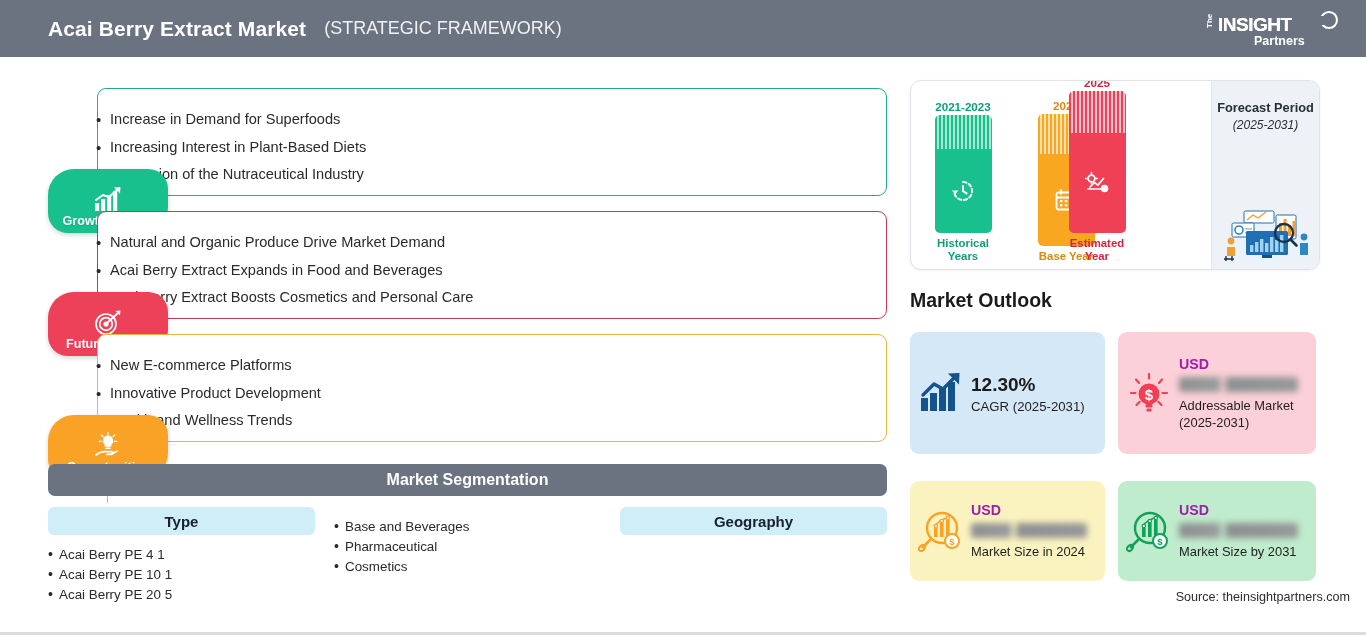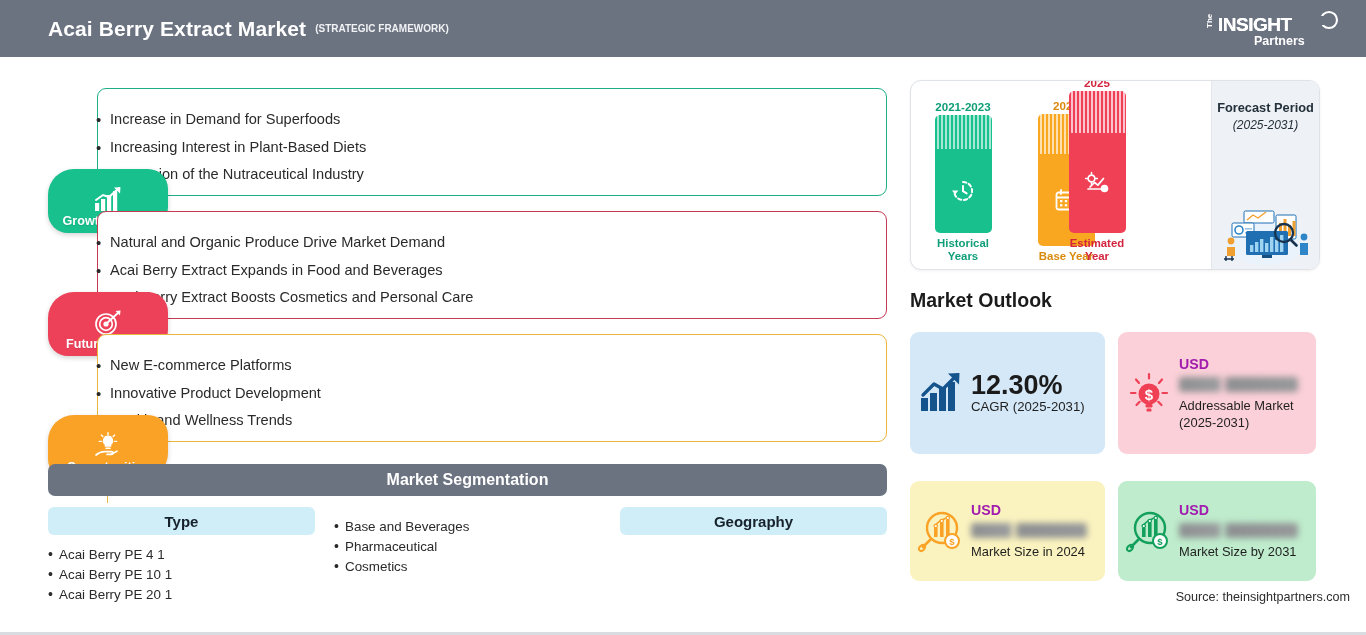--- a/index.html
+++ b/index.html
@@ -14,21 +14,21 @@
   
   .header {
     position:absolute; left:0; top:0; width:1366px; height:57px;
     background:#6b7280; display:flex; align-items:center;
   }
   .header-title {
     margin-left:48px; color:#ffffff; font-size:21px; font-weight:bold;
     letter-spacing:.1px; white-space:nowrap;
   }
   .header-sub {
-    margin-left:9px; color:#f0f2f4; font-size:10px; font-weight:bold;
+    margin-left:18px; color:#f0f2f4; font-size:18px; font-weight:normal;
     white-space:nowrap;
   }
   .logo { position:absolute; right:18px; top:8px; width:150px; height:42px; }
 
   
   .left { position:absolute; left:0; top:75px; width:900px; height:578px; }
 
   .row-box {
     position:absolute; left:97px; width:790px;
     border-radius:9px; background:#ffffff;
@@ -146,21 +146,21 @@
 
   .ocard { position:absolute; border-radius:9px; }
   .ocard.c-cagr { left:10px;  top:275px; width:195px; height:122px; background:#d5e8f7; }
   .ocard.c-addr { left:218px; top:275px; width:198px; height:122px; background:#fbd0d8; }
   .ocard.c-ms24 { left:10px;  top:424px; width:195px; height:100px; background:#fbf3bf; }
   .ocard.c-ms31 { left:218px; top:424px; width:198px; height:100px; background:#bfeccc; }
 
   .ocard-inner { display:flex; height:100%; align-items:center; padding:0 8px; }
   .ocard-icon { flex:0 0 auto; width:46px; height:46px; margin-right:7px; }
   .ocard-text { flex:1 1 auto; min-width:0; }
-  .cagr-value { font-size:27px; font-weight:bold; color:#1b1b1b; line-height:26px; }
+  .cagr-value { font-size:19px; font-weight:bold; color:#1b1b1b; line-height:26px; }
   .cagr-label { font-size:13.2px; color:#1f1f1f; margin-top:1px; }
   .usd { font-size:14.2px; font-weight:bold; color:#a21caf; line-height:18px; }
   .blurred {
     display:block; height:15px; margin:4px 0 5px 0;
     color:transparent; font-size:13px; font-weight:bold;
     background:linear-gradient(90deg,#8d8f91 0%,#9a9c9e 34%,rgba(255,255,255,0) 36%,
       rgba(255,255,255,0) 38%,#8d8f91 40%,#96989a 100%);
     filter:blur(3px); border-radius:3px; width:92%;
   }
   .ocard-sub { font-size:12.9px; color:#1f1f1f; line-height:17.5px; }
@@ -259,21 +259,21 @@
       <span class="badge-label">Opportunities</span>
     </div>
 
     <div class="seg-title">Market Segmentation</div>
     <div class="seg-cols">
       <div class="seg-col c0">
         <div class="seg-head">Type</div>
         <ul class="seg-list">
           <li>Acai Berry PE 4 1</li>
           <li>Acai Berry PE 10 1</li>
-          <li>Acai Berry PE 20 1</li>
+          <li>Acai Berry PE 20 5</li>
         </ul>
       </div>
       <div class="seg-col c1">
         <ul class="seg-list">
           <li>Base and Beverages</li>
           <li>Pharmaceutical</li>
           <li>Cosmetics</li>
         </ul>
       </div>
       <div class="seg-col c2">

